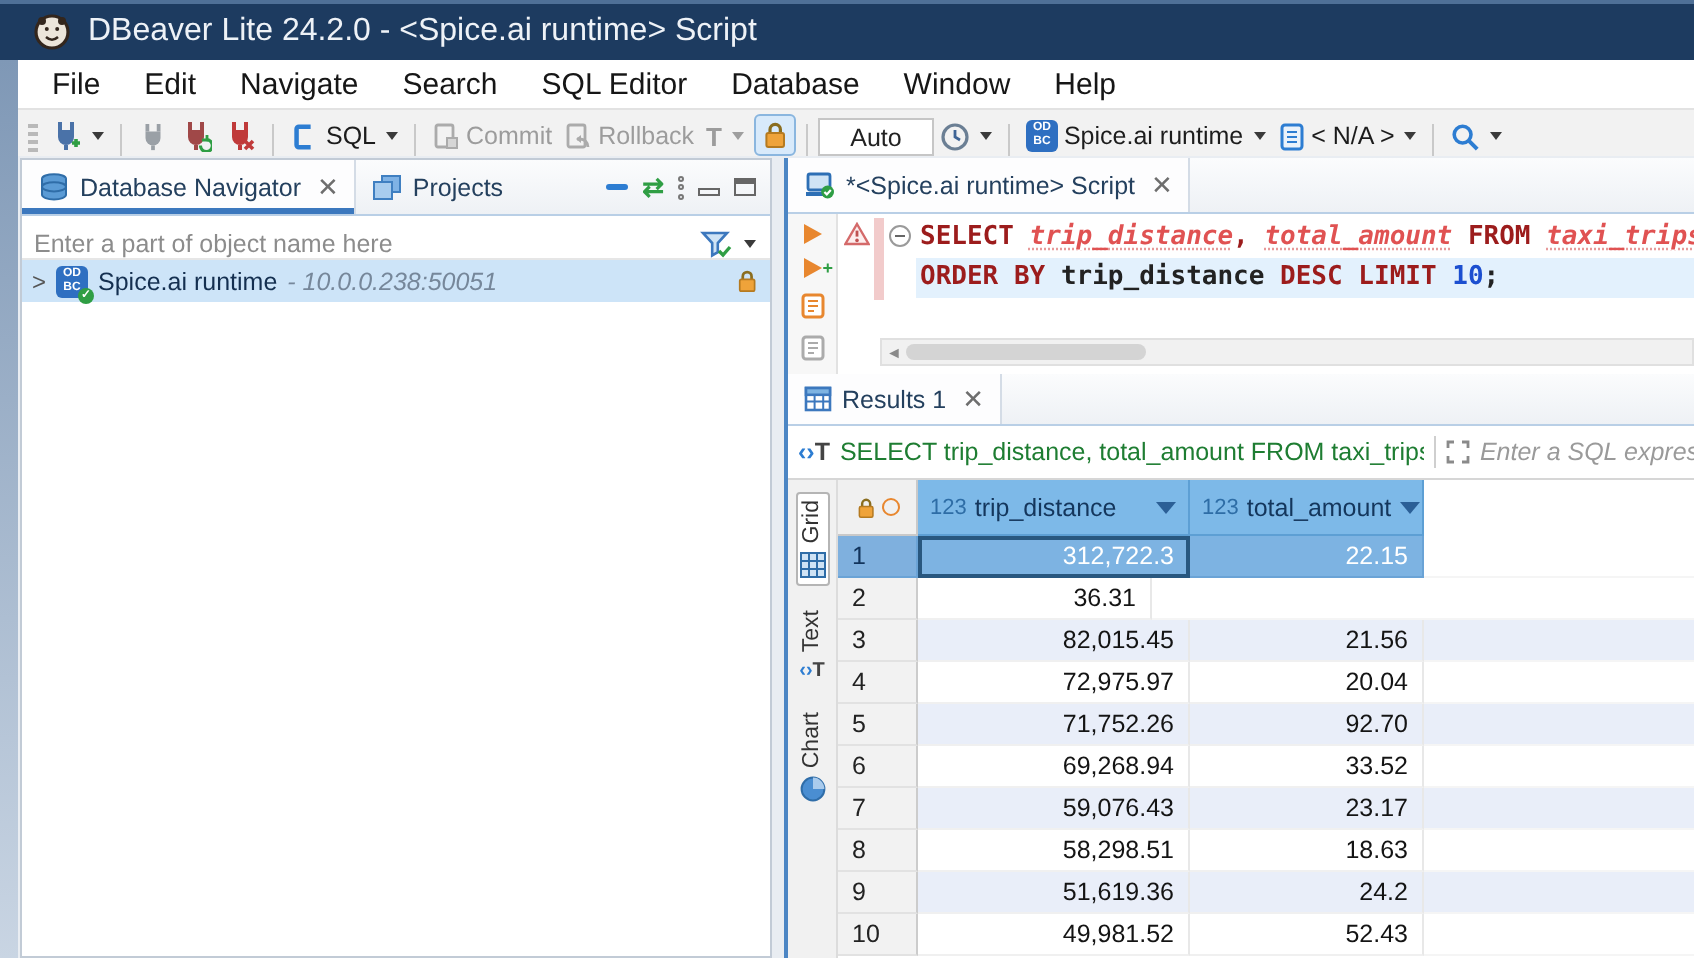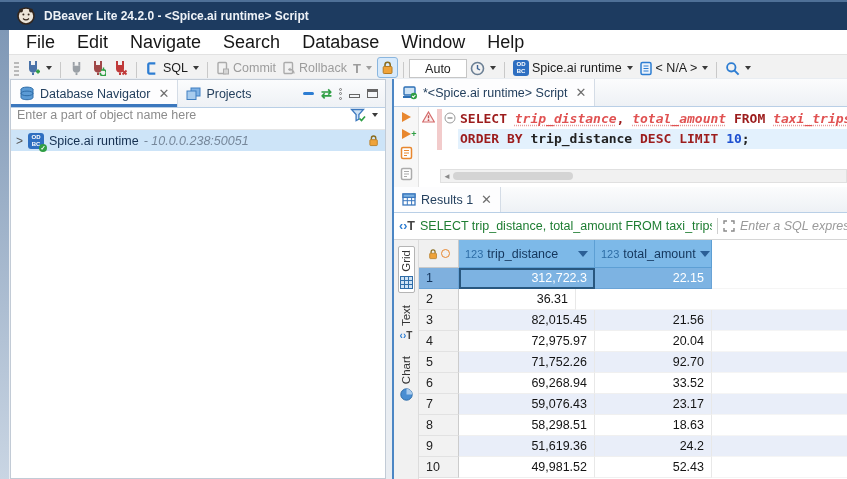--- a/index.html
+++ b/index.html
@@ -1,24 +1,24 @@
 <!DOCTYPE html>
 <html><head>
 <meta charset="utf-8">
 <style>
   html,body{margin:0;padding:0;background:#5b789b;font-family:"Liberation Sans",sans-serif;}
   #app{position:relative;width:847px;height:479px;overflow:hidden;background:#e9edf2;}
 
   
   .titlebar{position:absolute;left:0;top:0;width:847px;height:30px;background:#1d3b60;border-top:2px solid #4f7097;box-sizing:border-box;display:flex;align-items:center;padding-left:17px;}
-  .title-text{color:#eef2f7;font-size:12px;margin-left:9px;font-weight:bold;}
+  .title-text{color:#eef2f7;font-size:16px;margin-left:9px;}
 
   
   .menubar{position:absolute;left:9px;top:30px;width:838px;height:24px;background:#ffffff;display:flex;align-items:center;padding-left:6px;box-sizing:border-box;}
-  .menu-item{padding:0 11px;font-size:18px;color:#161616;height:100%;display:flex;align-items:center;cursor:default;}
+  .menu-item{padding:0 11px;font-size:15px;color:#161616;height:100%;display:flex;align-items:center;cursor:default;}
 
   
   .toolbar{position:absolute;left:9px;top:54px;width:838px;height:24px;background:#f2f2f2;border-top:1px solid #e2e2e2;box-sizing:border-box;display:flex;align-items:flex-end;font-size:12.5px;padding-left:2px;}
   .handle{width:5px;height:16px;margin:0 3px;background:repeating-linear-gradient(#b9b9b9 0 2px,transparent 2px 4px);}
   .tsep{width:1px;height:16px;background:#c9c9c9;margin:0 5px;flex:0 0 auto;}
   .tbtn{display:flex;align-items:center;height:20px;padding:0 3px;gap:3px;flex:0 0 auto;}
   .caret{width:0;height:0;border-left:3.5px solid transparent;border-right:3.5px solid transparent;border-top:4px solid #3a3a3a;margin-left:2px;}
   .caret.dis{border-top-color:#9e9e9e;}
   .gray-label{color:#9c9c9c;}
   .dark-label{color:#1c1c1c;}
@@ -38,21 +38,21 @@
   .left-border{position:absolute;left:0;top:30px;width:9px;height:449px;background:linear-gradient(#7f98b6,#c9d5e3);}
   .nav-panel{position:absolute;left:10px;top:79px;width:376px;height:400px;background:#fff;border:1px solid #c2cbd6;box-sizing:border-box;display:flex;flex-direction:column;}
   .tabbar-icons{margin-left:auto;display:flex;align-items:center;gap:7px;padding-right:7px;}
   .mini-dash{width:11px;height:3px;background:#2d7dd2;border-radius:2px;}
   .link-arrows{color:#2f9e44;font-size:13px;font-weight:bold;line-height:1;}
   .view-menu{display:flex;flex-direction:column;gap:1.5px;}
   .view-menu i{width:3px;height:3px;border:1px solid #777;border-radius:50%;box-sizing:border-box;}
   .winbtn{width:11px;height:9px;border:1px solid #666;box-sizing:border-box;}
   .winbtn.max{border-top-width:3px;}
   .winbtn.min{height:4px;margin-top:5px;}
-  .filter-row{height:21px;border-bottom:1px solid #e6e6e6;display:flex;align-items:flex-start;flex:0 0 auto;}
+  .filter-row{height:21px;border-bottom:1px solid #e6e6e6;display:flex;align-items:flex-end;flex:0 0 auto;}
   .filter-input{flex:1;border:0;outline:0;font-size:12.5px;color:#333;padding:0 6px;font-family:inherit;background:transparent;}
   .filter-input::placeholder{color:#8c8c8c;}
   .funnel-box{display:flex;align-items:center;gap:4px;padding-right:7px;}
   .tree-row{height:21px;background:#cde4f8;display:flex;align-items:center;font-size:12.5px;gap:5px;padding-left:5px;flex:0 0 auto;}
   .expander{color:#555;font-size:12px;}
   .odbc-badged{position:relative;}
   .odbc-badged .chk{position:absolute;right:-3px;bottom:-3px;width:8px;height:8px;background:#2f9e44;border-radius:50%;color:#fff;font-size:6px;line-height:8px;text-align:center;}
   .tree-name{color:#142f50;}
   .tree-addr{color:#76879a;font-style:italic;}
   .tree-lock{margin-left:auto;margin-right:6px;display:flex;}
@@ -132,20 +132,21 @@
         </svg>
     </span>
     <span class="title-text">DBeaver Lite 24.2.0 - &lt;Spice.ai runtime&gt; Script</span>
   </div>
 
   <div class="menubar">
       <span class="menu-item">File</span>
       <span class="menu-item">Edit</span>
       <span class="menu-item">Navigate</span>
       <span class="menu-item">Search</span>
+      <span class="menu-item">SQL Editor</span>
       <span class="menu-item">Database</span>
       <span class="menu-item">Window</span>
       <span class="menu-item">Help</span>
     </div>
 
   <div class="toolbar">
     <span class="handle"></span>
     <span class="tbtn">
       <svg width="16" height="16" viewBox="0 0 16 16">
           <path d="M5 1v4M11 1v4" stroke="#4a72a8" stroke-width="2"></path>

